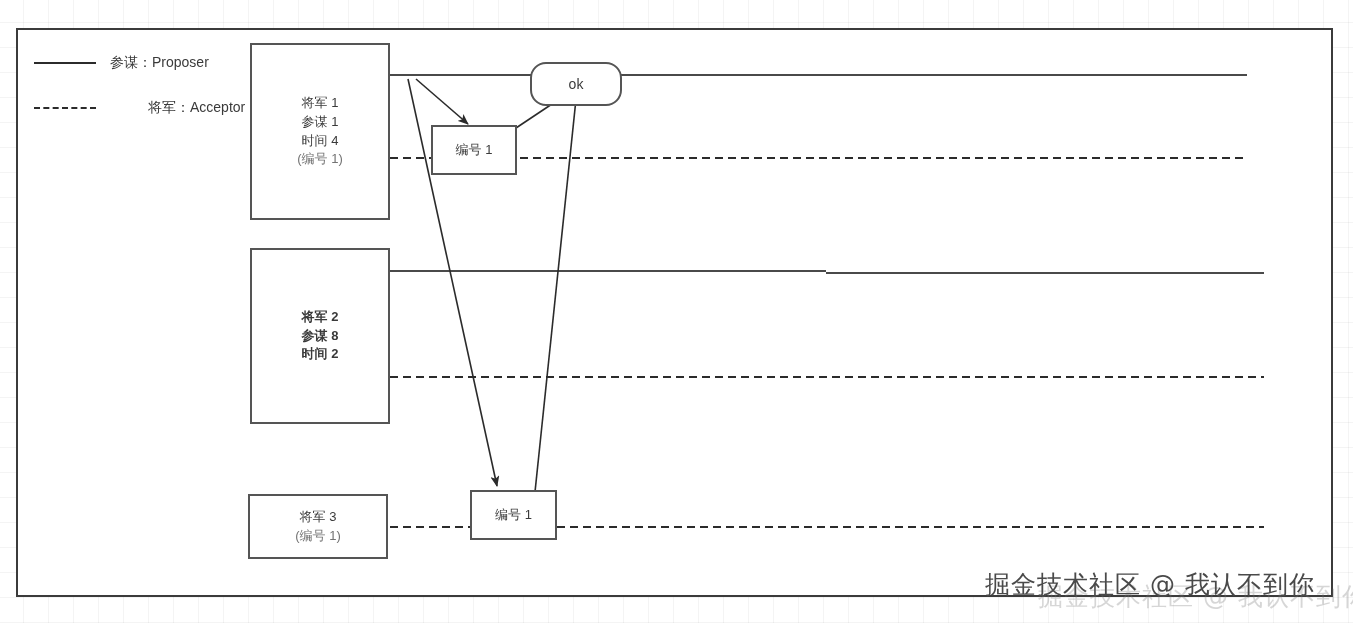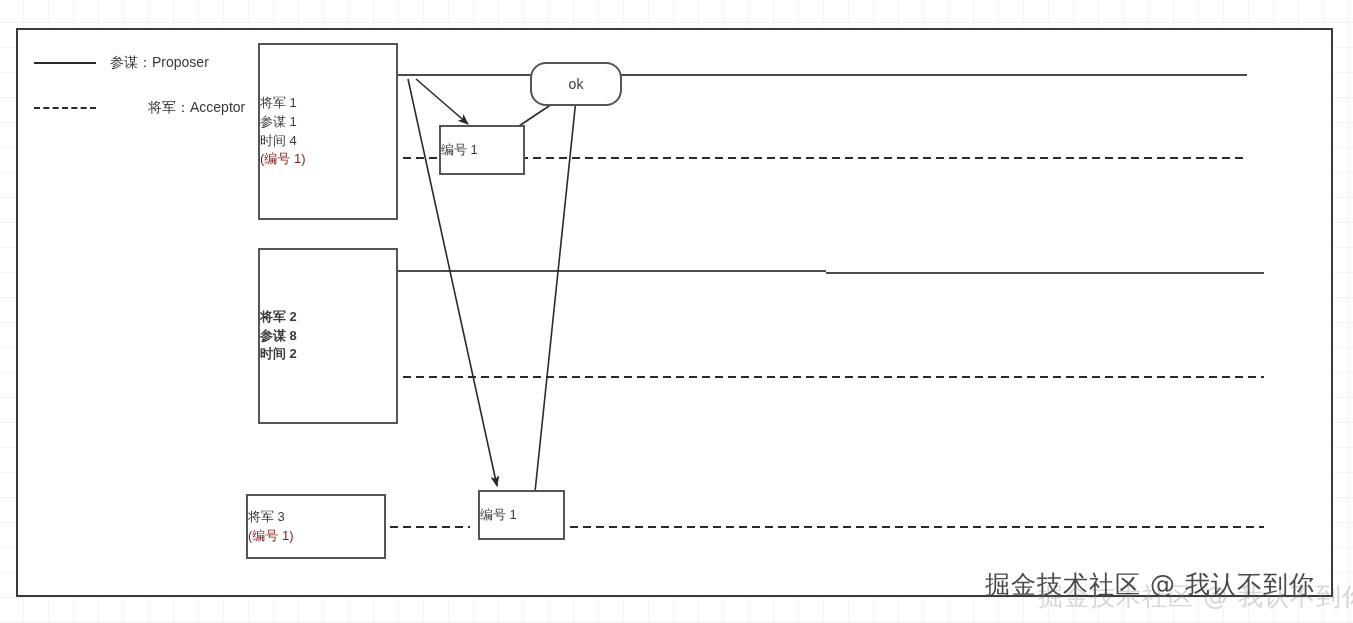--- a/index.html
+++ b/index.html
@@ -42,39 +42,39 @@
     height: 623px;
     pointer-events: none;
   }
   .node-box {
     position: absolute;
     border: 2px solid #555555;
     background: #ffffff;
     box-sizing: border-box;
     display: flex;
     flex-direction: column;
+    align-items: center;
     justify-content: center;
     font-size: 13px;
     color: #3a3a3a;
     line-height: 1.46;
-    margin-left: 8px;
   }
   .node-round {
     position: absolute;
     border: 2px solid #555555;
     background: #ffffff;
     box-sizing: border-box;
     border-radius: 16px;
     display: flex;
     align-items: center;
     justify-content: center;
     font-size: 14px;
     color: #3a3a3a;
   }
-  .hl-yellow { color: #7f1d1d; }
+  .hl-yellow { color: #737373; }
   .legend {
     position: absolute;
     font-size: 14px;
     color: #3a3a3a;
     white-space: nowrap;
   }
   .legend-row {
     position: absolute;
     display: flex;
     align-items: center;
@@ -150,21 +150,21 @@
     <span>时间 4</span>
     <span class="hl-yellow">(编号 1)</span>
   </div>
 
   <div class="node-box" style="left:250px; top:248px; width:140px; height:176px;font-weight:bold;">
     <span>将军 2</span>
     <span>参谋 8</span>
     <span>时间 2</span>
   </div>
 
-  <div class="node-box" style="left:238px; top:494px; width:140px; height:65px;">
+  <div class="node-box" style="left:248px; top:494px; width:140px; height:65px;">
     <span>将军 3</span>
     <span class="hl-yellow">(编号 1)</span>
   </div>
 
   <svg class="layer">
     <defs>
       <marker id="arrowhead" markerWidth="11" markerHeight="9" refX="10" refY="4.5" orient="auto" markerUnits="userSpaceOnUse">
         <path d="M0,0 L11,4.5 L0,9 L2.6,4.5 Z" fill="#2b2b2b"></path>
       </marker>
     </defs>

